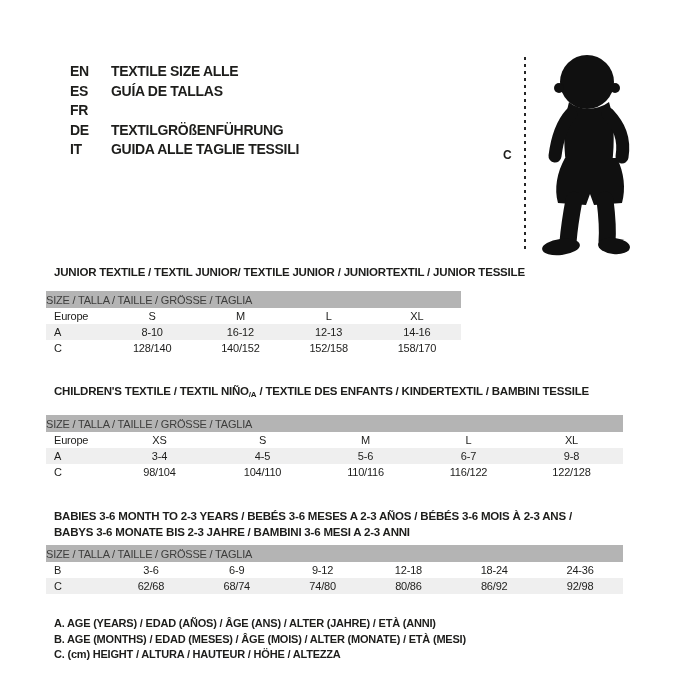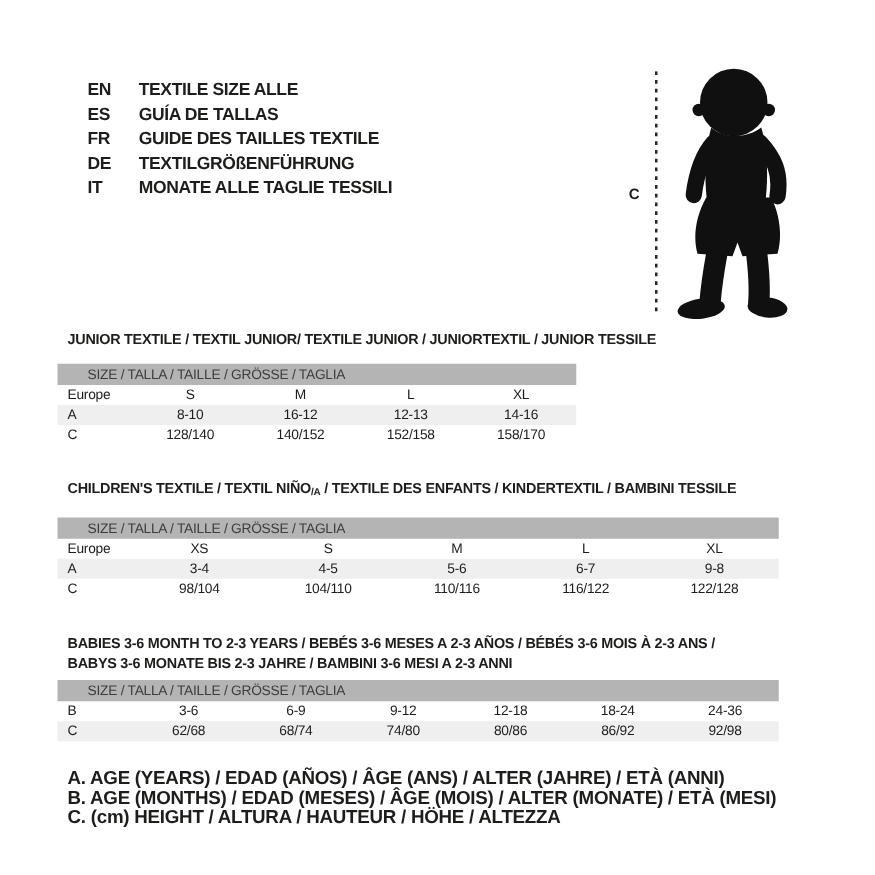--- a/index.html
+++ b/index.html
@@ -27,55 +27,54 @@
   .subscript{font-size:8px;vertical-align:-2px;}
   .mt-15{margin-top:28px;}
   .two-line{line-height:16px;}
 
   .size-table{margin-top:12px;font-size:11px;letter-spacing:-0.2px;}
   .size-table.mt-13{margin-top:13px;}
   .size-table.mt-5{margin-top:5px;}
   .w-narrow{width:415px;}
   .w-wide{width:577px;}
   .thead{height:17px;background:#b4b4b4;color:#3d3d3c;display:flex;align-items:center;
-         padding-left:24px;box-sizing:border-box;}
+         padding-left:0;box-sizing:border-box;}
   .trow{display:flex;height:16px;align-items:center;}
   .trow.shaded{background:#efefef;}
   .tlabel{width:62px;padding-left:8px;box-sizing:border-box;}
   .tcell{flex:1;text-align:center;}
 
   
-  .notes{margin-top:22px;font-size:15px;font-weight:bold;letter-spacing:-0.2px;
+  .notes{margin-top:22px;font-size:11px;font-weight:bold;letter-spacing:-0.2px;
          line-height:15.5px;padding-left:8px;}
 </style>
 </head>
 <body>
 
 <div class="canvas">
 
   <div class="languages">
     <div class="lang-row">
       <span class="lang-code">EN</span>
       <span>TEXTILE SIZE ALLE</span>
     </div>
     <div class="lang-row">
       <span class="lang-code">ES</span>
       <span>GUÍA DE TALLAS</span>
     </div>
     <div class="lang-row">
       <span class="lang-code">FR</span>
-      <span>GUIDE DES TAILLES TEXTILE</span>
     </div>
     <div class="lang-row">
       <span class="lang-code">DE</span>
       <span>TEXTILGRÖßENFÜHRUNG</span>
     </div>
     <div class="lang-row">
       <span class="lang-code">IT</span>
-      <span>MONATE ALLE TAGLIE TESSILI</span>
+      <span>GUIDA ALLE TAGLIE TESSILI</span>
     </div>
   </div>
 
   <div class="figure">
     <span class="c-label">C</span>
     <svg class="dash-line" width="4" height="196" viewBox="0 0 4 196">
       <line x1="2" y1="0" x2="2" y2="196" stroke="#262626" stroke-width="2" stroke-dasharray="3 4"></line>
     </svg>
     <svg class="silhouette" width="128" height="204" viewBox="0 0 128 204">
       <g fill="#101010" stroke="none">

